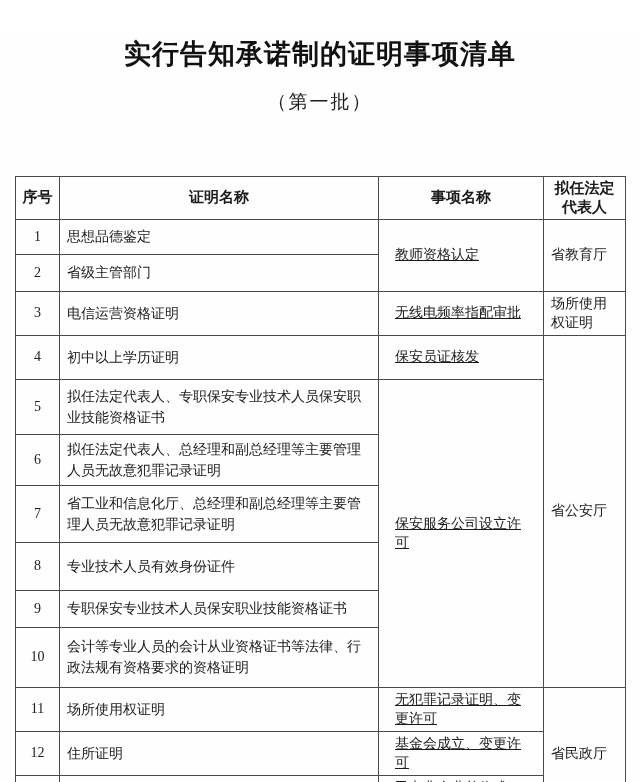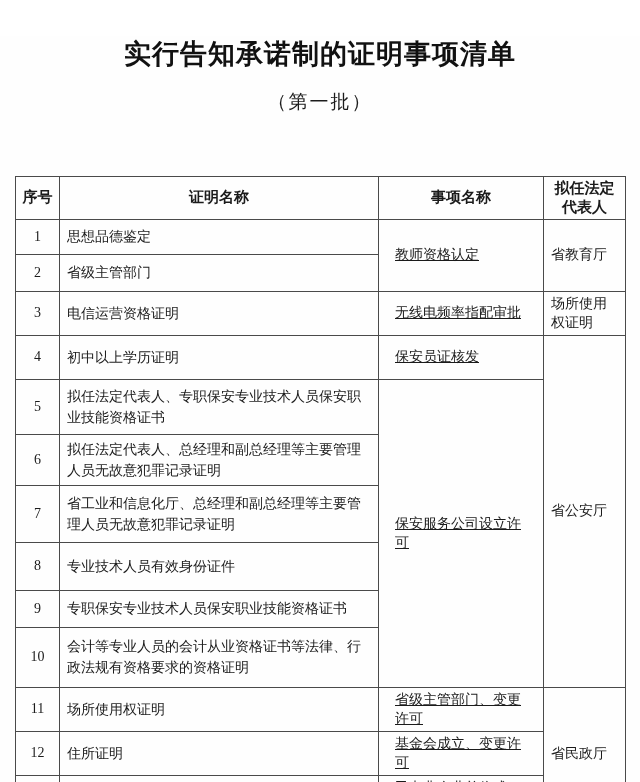--- a/index.html
+++ b/index.html
@@ -160,21 +160,21 @@
           <td class="col-no">9</td>
           <td class="col-cert">专职保安专业技术人员保安职业技能资格证书</td>
         </tr>
         <tr>
           <td class="col-no">10</td>
           <td class="col-cert">会计等专业人员的会计从业资格证书等法律、行政法规有资格要求的资格证明</td>
         </tr>
         <tr>
           <td class="col-no">11</td>
           <td class="col-cert">场所使用权证明</td>
-          <td class="col-item">省级主管部门、变更许可</td>
+          <td class="col-item">无犯罪记录证明、变更许可</td>
           <td class="col-dept" rowspan="3">省民政厅</td>
         </tr>
         <tr>
           <td class="col-no">12</td>
           <td class="col-cert">住所证明</td>
           <td class="col-item">基金会成立、变更许可</td>
         </tr>
         <tr>
           <td class="col-no">13</td>
           <td class="col-cert">场所使用权证明</td>

